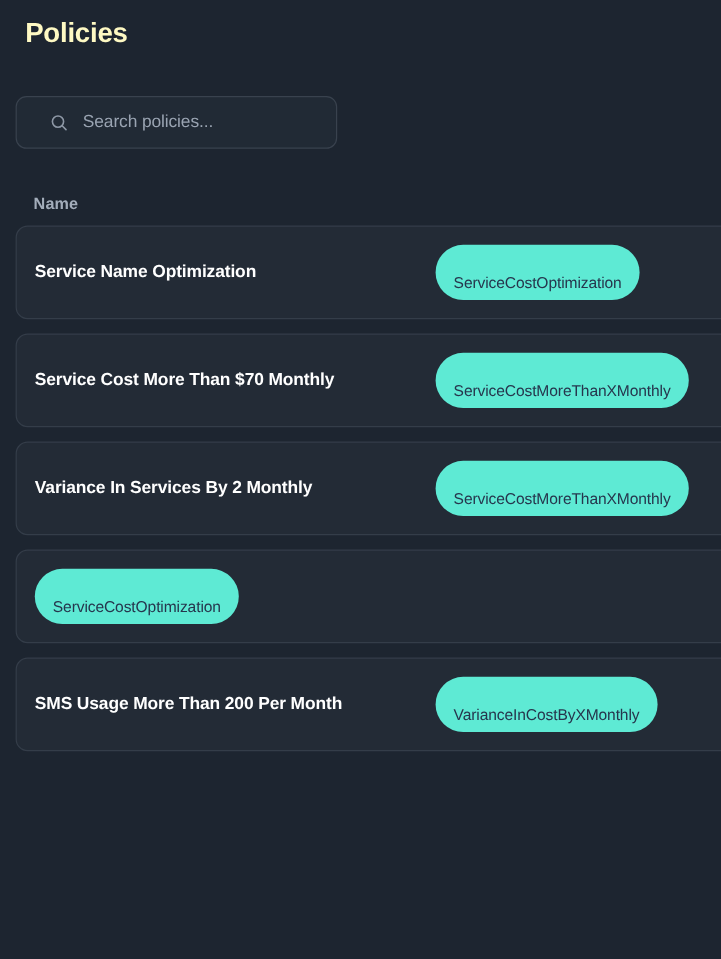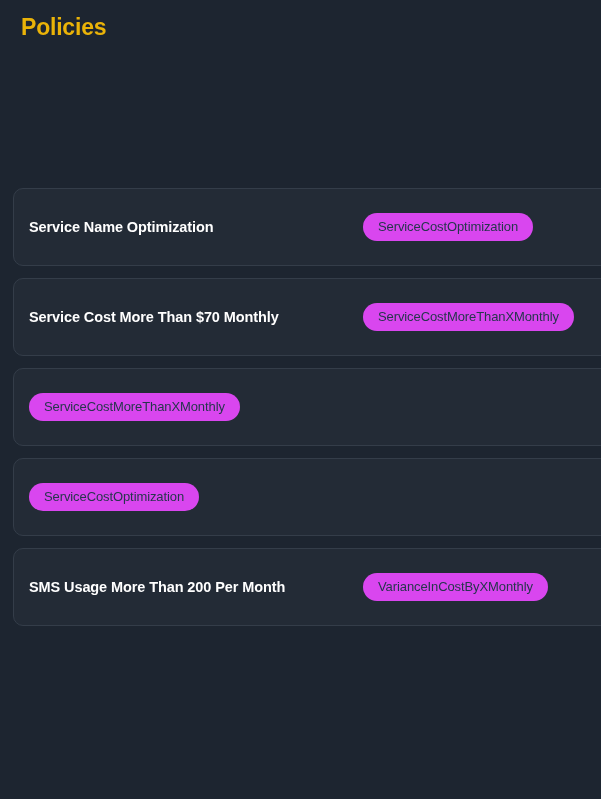--- a/index.html
+++ b/index.html
@@ -25,21 +25,21 @@
   }
 
   
   .page-title {
     position: absolute;
     left: 21px;
     top: 14px;
     font-size: 23px;
     font-weight: bold;
     letter-spacing: -0.2px;
-    color: #eab308;
+    color: #fef9c3;
   }
 
   
   .search-wrap {
     position: absolute;
     left: 13px;
     top: 80px;
     width: 268px;
     height: 44px;
     background: #212a35;
@@ -117,60 +117,69 @@
   }
 
   .cell-type {
     flex: 1 1 auto;
     display: flex;
     align-items: center;
   }
 
   .badge {
     display: inline-block;
-    background: #d946ef;
+    background: #5eead4;
     color: #26364d;
     font-size: 13px;
     line-height: 1;
-    padding: 7px 15px 8px;
+    padding: 25px 15px 8px;
     border-radius: 999px;
     white-space: nowrap;
     letter-spacing: -0.1px;
   }
 </style>
 </head>
 <body>
 
 <div class="page">
 
   <h1 class="page-title">Policies</h1>
 
+  <div class="search-wrap">
+    <svg class="search-icon" viewBox="0 0 24 24" fill="none" stroke="currentColor" stroke-width="2" stroke-linecap="round" stroke-linejoin="round">
+      <circle cx="11" cy="11" r="7"></circle>
+      <line x1="16.2" y1="16.2" x2="21" y2="21"></line>
+    </svg>
+    <input class="search-input" type="text" placeholder="Search policies..." style="">
+  </div>
 
   <div class="table">
 
     <div class="table-head">
+      <div class="th col-name">Name</div>
     </div>
 
     <div class="rows">
 
       <div class="row-card">
         <div class="cell-name">Service Name Optimization</div>
         <div class="cell-type">
           <span class="badge">ServiceCostOptimization</span>
         </div>
       </div>
 
       <div class="row-card">
         <div class="cell-name">Service Cost More Than $70 Monthly</div>
         <div class="cell-type">
           <span class="badge">ServiceCostMoreThanXMonthly</span>
         </div>
       </div>
 
       <div class="row-card">
+        <div class="cell-name">Variance In Services By 2 Monthly</div>
         <div class="cell-type">
           <span class="badge">ServiceCostMoreThanXMonthly</span>
         </div>
       </div>
 
       <div class="row-card">
         <div class="cell-type">
           <span class="badge">ServiceCostOptimization</span>
         </div>
       </div>

